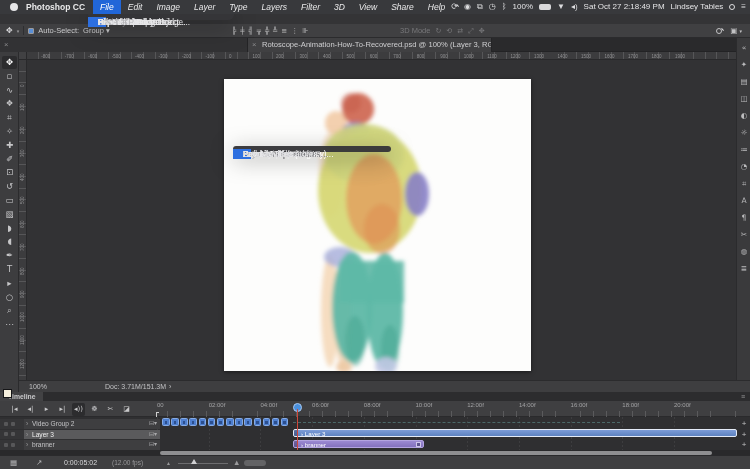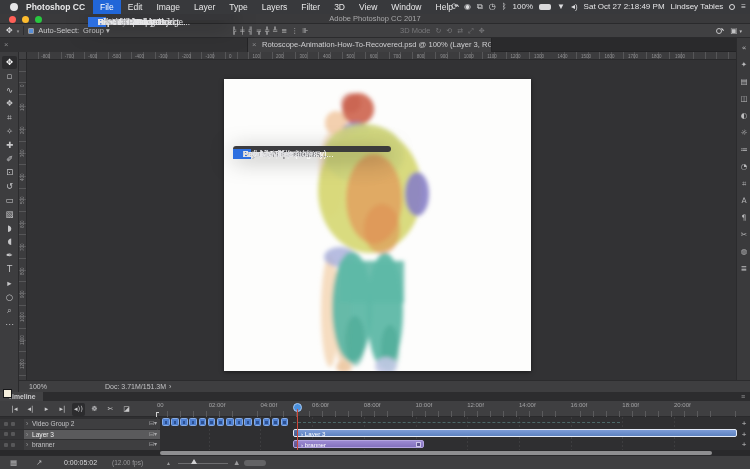--- a/index.html
+++ b/index.html
@@ -162,57 +162,51 @@
 </style>
 </head>
 <body>
 
 <div id="app">
 
   <div id="menubar">
     <div id="mb-left">
       <span class="apple"></span>
       <span class="mb-app">Photoshop CC</span>
-      <span id="mb-items" style="position:static;display:flex;">
+      <span id="mb-items" style="position:static;display:flex;font-style:italic;">
           <span class="mb-item active" style="position: static;">File</span>
           <span class="mb-item" style="position: static;">Edit</span>
           <span class="mb-item" style="position: static;">Image</span>
           <span class="mb-item" style="position: static;">Layer</span>
           <span class="mb-item" style="position: static;">Type</span>
           <span class="mb-item" style="position: static;">Layers</span>
           <span class="mb-item" style="position: static;">Filter</span>
           <span class="mb-item" style="position: static;">3D</span>
           <span class="mb-item" style="position: static;">View</span>
-          <span class="mb-item" style="position: static;">Window</span>
+          <span class="mb-item" style="position: static;">Share</span>
           <span class="mb-item" style="position: static;">Help</span>
         </span>
     </div>
     <div id="mb-right">
       <span class="mb-ic">⟳</span>
       <span class="mb-ic">◉</span>
       <span class="mb-ic">⧉</span>
       <span class="mb-ic">◷</span>
       <span class="mb-ic">ᛒ</span>
       <span>100%</span>
       <span class="battery"></span>
       <span class="mb-ic">▼</span>
       <span class="mb-ic">◂)</span>
       <span>Sat Oct 27  2:18:49 PM</span>
       <span>Lindsey Tables</span>
       <span class="lens"></span>
       <span class="mb-ic">≡</span>
     </div>
   </div>
 
-  <div id="winbar">
-    <span class="tl t-red"></span>
-    <span class="tl t-yel"></span>
-    <span class="tl t-grn"></span>
-    <span id="win-title">Adobe Photoshop CC 2017</span>
-  </div>
 
   <div id="optionsbar">
     <div id="opt-left">
       <span style="font-size:8px;color:#dedee0;">✥</span>
       <span style="font-size:5px;color:#9a9a9c;">▾</span>
       <span class="opt-div"></span>
       <span class="chk"></span>
       <span>Auto-Select:</span>
       <span style="color:#c9c9cb;"><span style="position:static">Group</span> ▾</span>
     </div>

